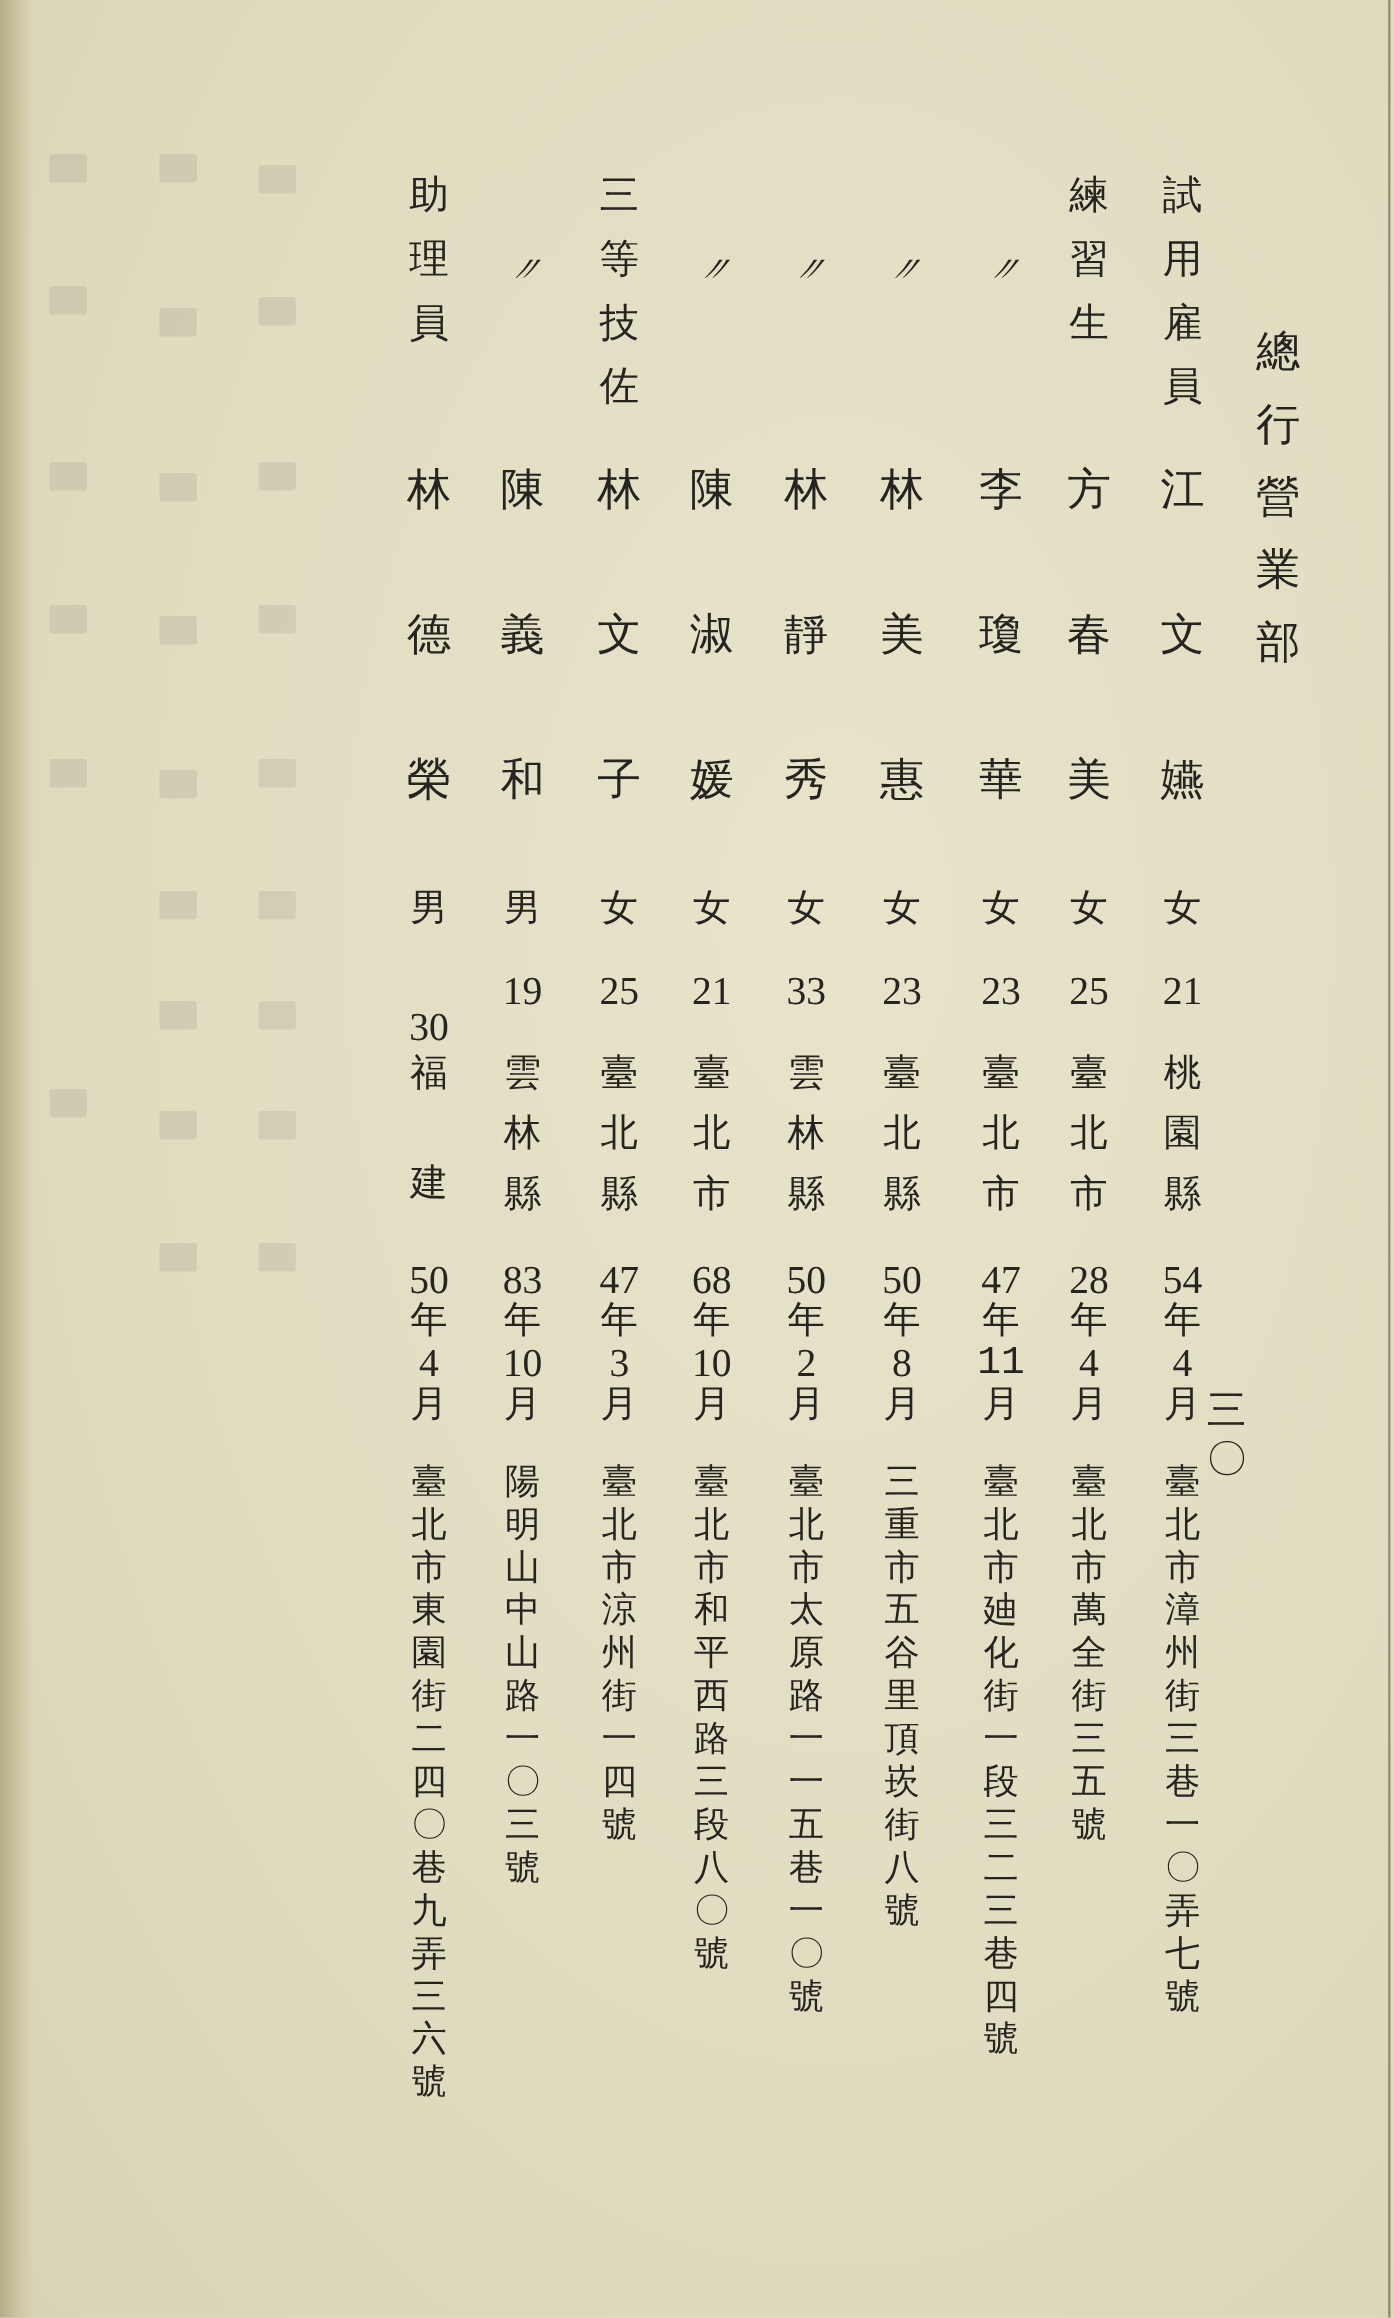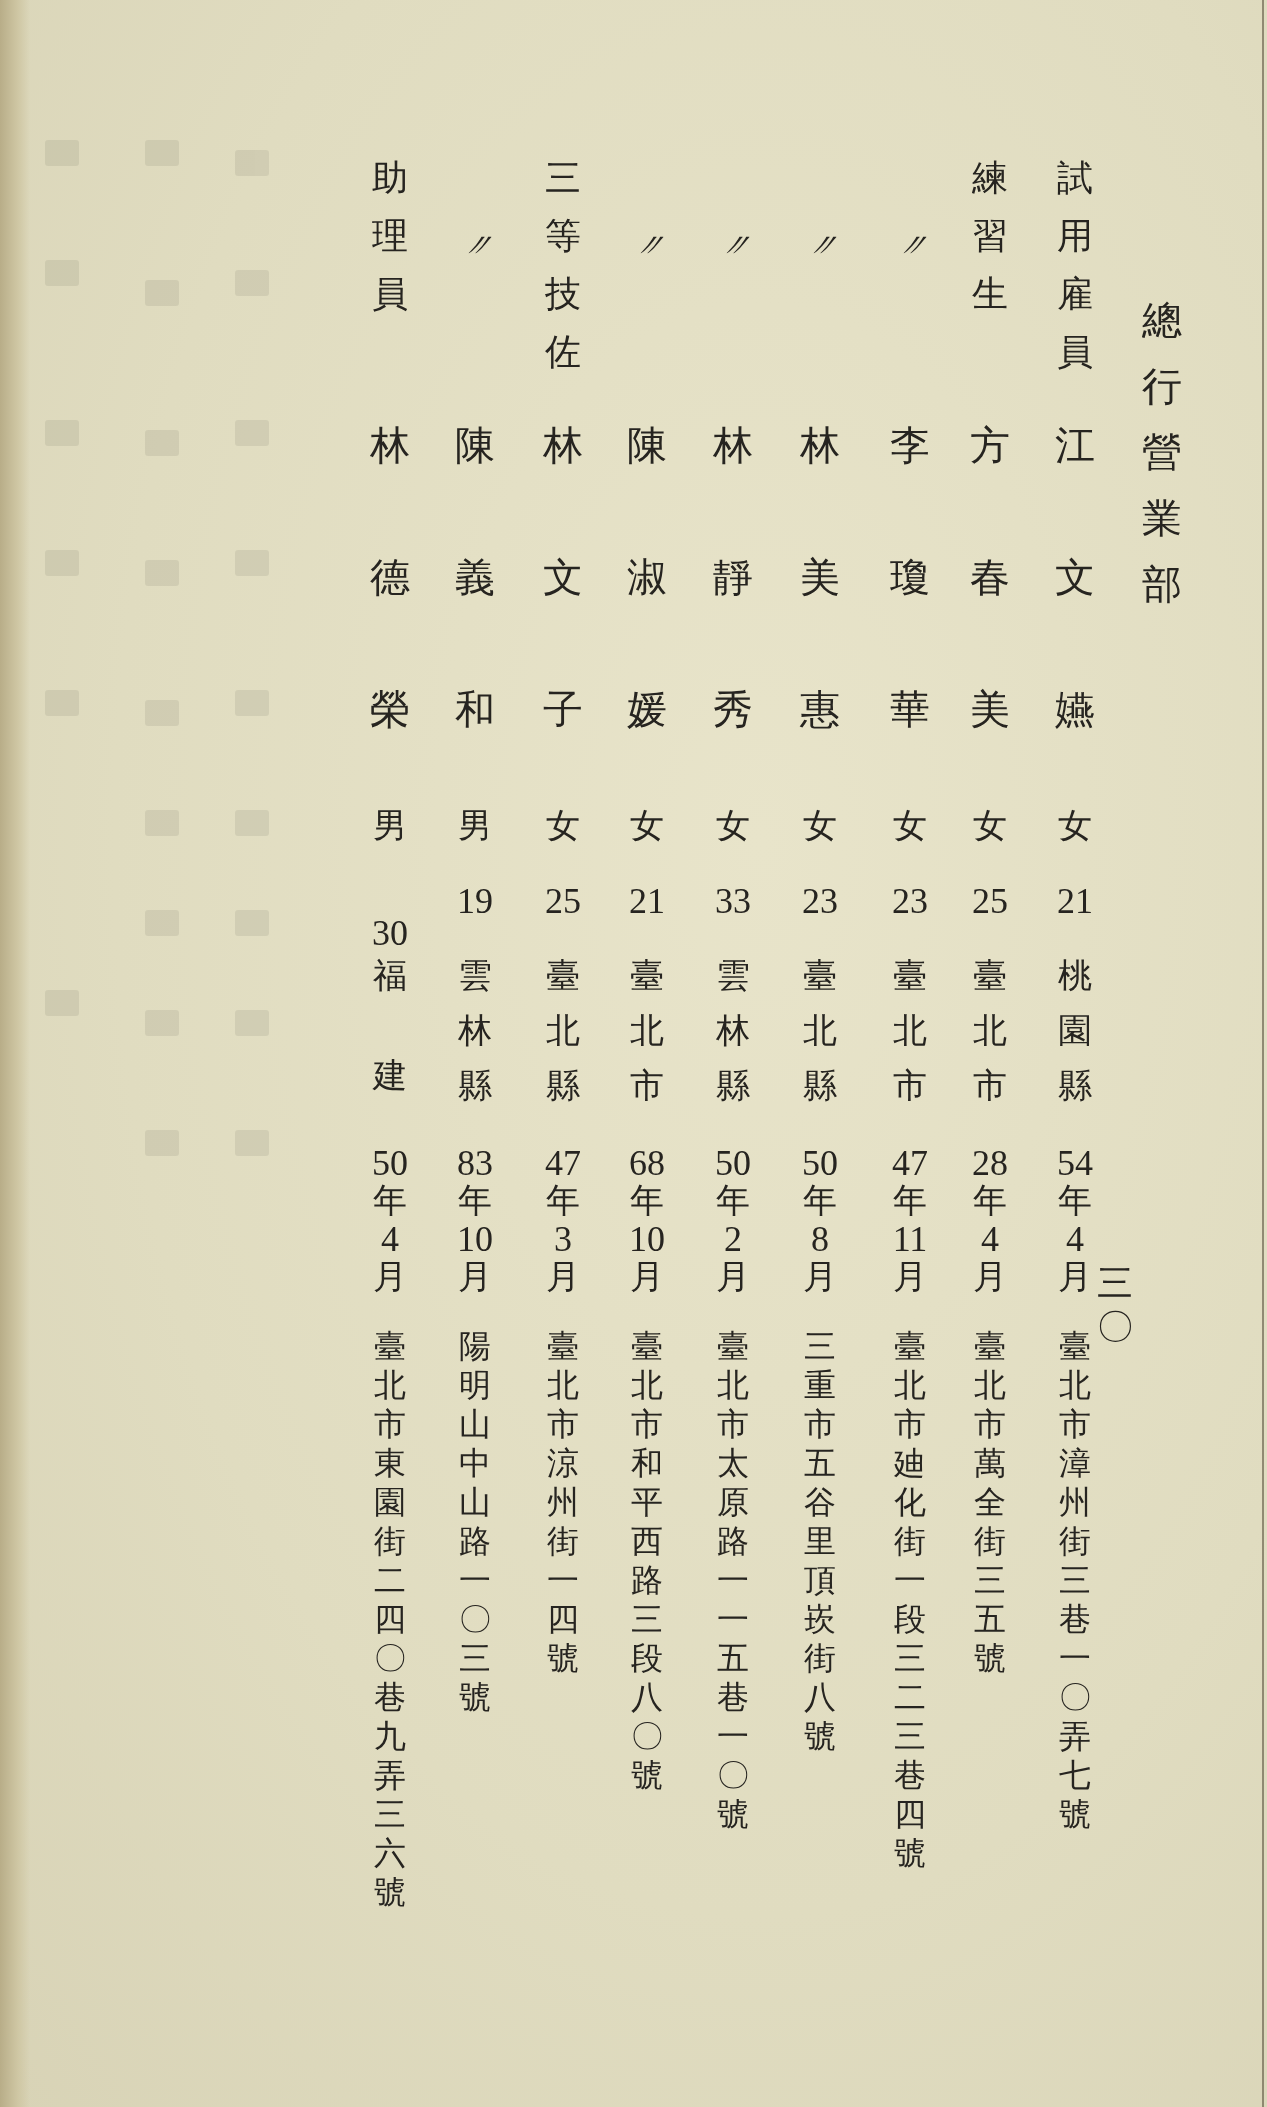--- a/index.html
+++ b/index.html
@@ -197,21 +197,21 @@
         <span class="misc num">23</span>
       </div>
       <div class="vcell" style="left: 910px; top: 958px;">
         <span class="misc" style="height: 55px;">臺</span>
         <span class="misc" style="height: 55px;">北</span>
         <span class="misc" style="height: 55px;">市</span>
       </div>
       <div class="vcell" style="left: 910px; top: 1145px;">
         <span class="misc num" style="height: 38px;">47</span>
         <span class="misc" style="height: 38px;">年</span>
-        <span class="misc num" style="height: 38px;">11</span>
+        <span class="misc num" style="height: 38px; font-family: Liberation Mono, monospace;">11</span>
         <span class="misc" style="height: 38px;">月</span>
       </div>
       <div class="vcell" style="left: 910px; top: 1330px;">
         <span class="addr-ch">臺</span>
         <span class="addr-ch">北</span>
         <span class="addr-ch">市</span>
         <span class="addr-ch">廸</span>
         <span class="addr-ch">化</span>
         <span class="addr-ch">街</span>
         <span class="addr-ch">一</span>

